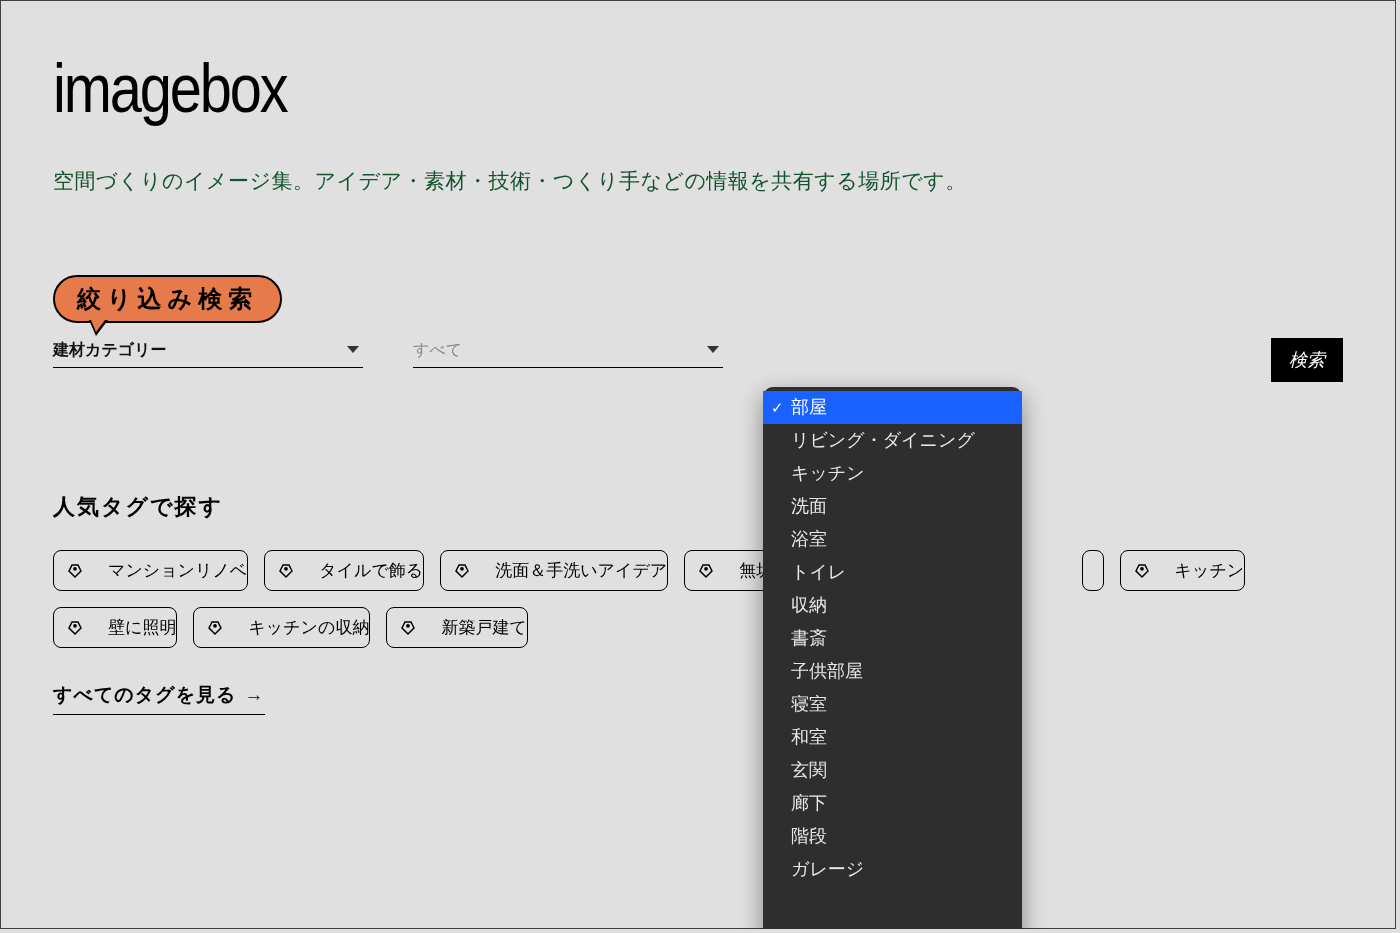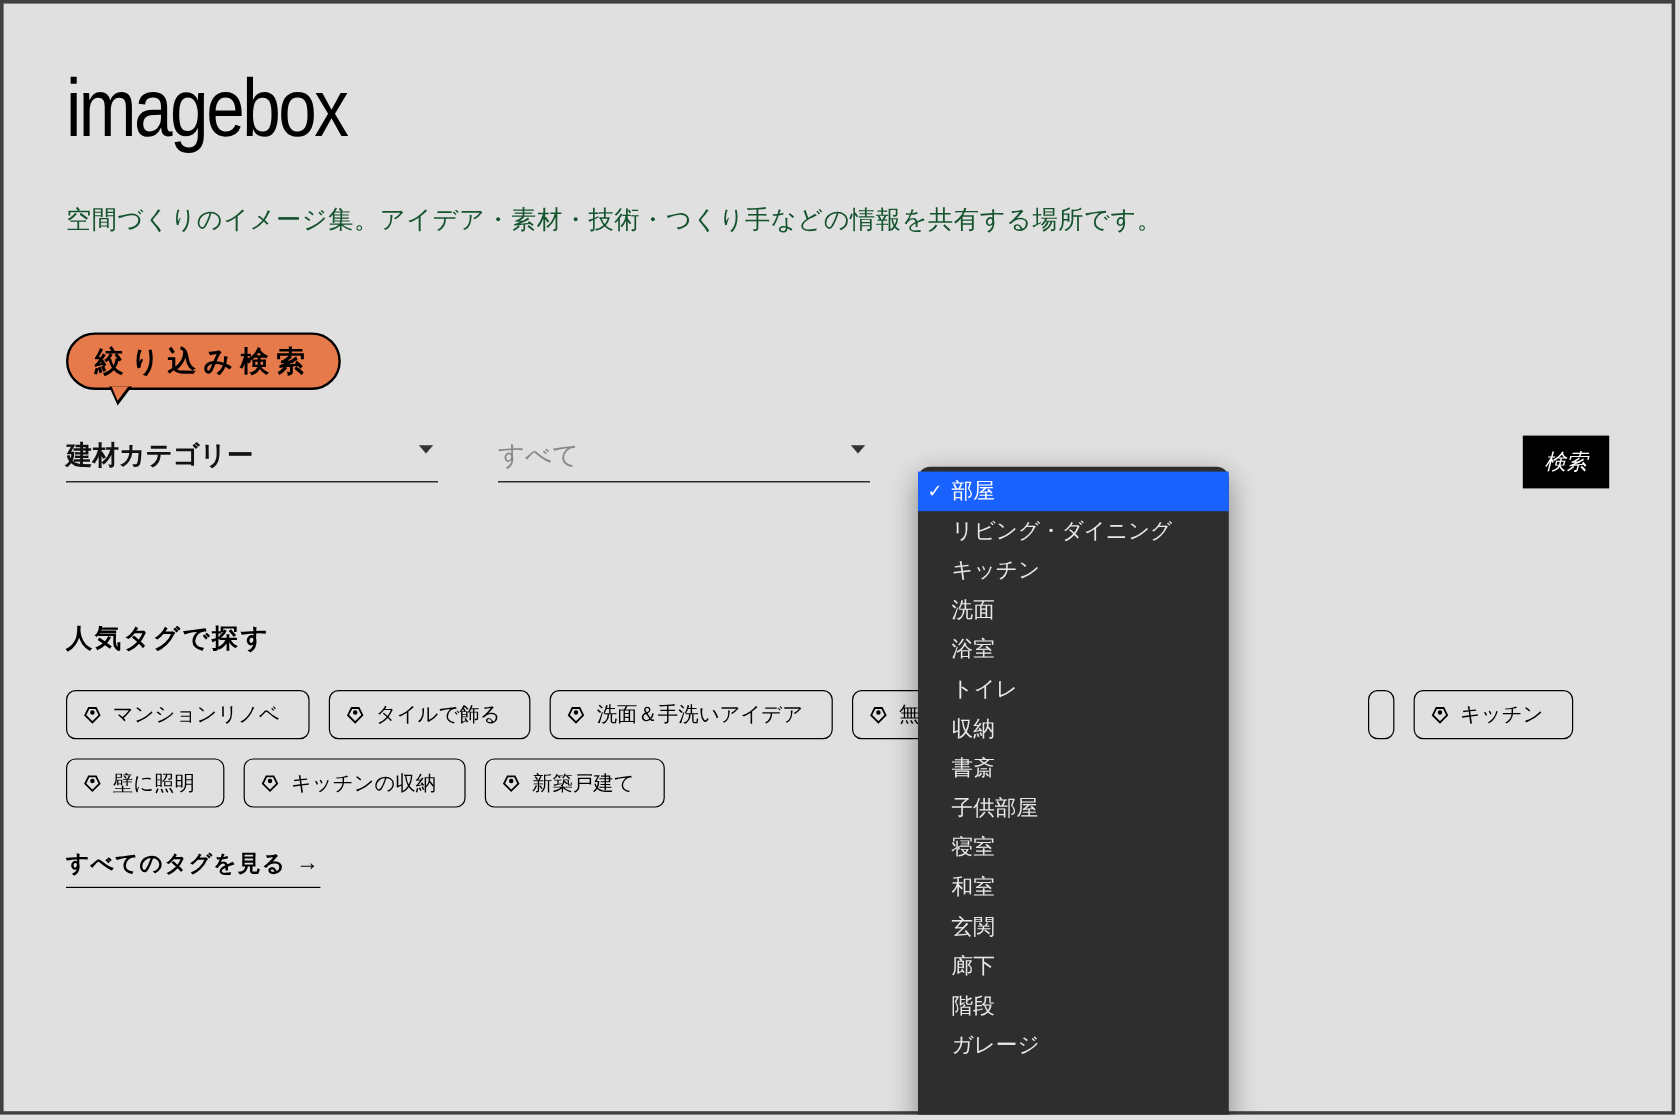--- a/index.html
+++ b/index.html
@@ -4,21 +4,21 @@
 <style>
 body {
   margin: 0;
   padding: 0;
   background: #e0e0e0;
   font-family: "Hiragino Sans", "Meiryo", sans-serif;
 }
 .frame {
   width: 1396px;
   height: 929px;
-  border: 3px solid #404040;
+  border: 1px solid #404040;
   background: #e0e0e0;
   box-sizing: border-box;
   position: relative;
   padding: 48px 52px;
 }
 .logo {
   font-family: "Arial Narrow", "Helvetica Condensed", sans-serif;
   font-size: 68px;
   font-weight: 400;
   letter-spacing: -2.5px;
@@ -27,21 +27,21 @@
   transform: scaleX(0.85);
   transform-origin: left;
 }
 .tagline {
   font-size: 21px;
   color: #14532d;
   margin-bottom: 80px;
   letter-spacing: 0.5px;
 }
 .filter-badge-wrap {
-  margin-bottom: 40px;
+  margin-bottom: 17px;
   position: relative;
   display: inline-block;
 }
 .filter-badge {
   background: #e67a4a;
   border: 2px solid #000;
   border-radius: 28px;
   padding: 6px 22px;
   font-size: 24px;
   font-weight: 700;
@@ -76,21 +76,21 @@
   margin-bottom: 110px;
 }
 .select-wrap {
   width: 310px;
   position: relative;
   border-bottom: 1.5px solid #000;
   padding-bottom: 6px;
   cursor: pointer;
 }
 .select-label {
-  font-size: 22px;
+  font-size: 16px;
   color: #111;
   font-weight: 600;
 }
 .select-label.dim {
   color: #888;
   font-weight: 400;
 }
 .select-caret {
   position: absolute;
   right: 4px;
@@ -162,25 +162,25 @@
 }
 .tags {
   display: flex;
   flex-wrap: wrap;
   gap: 16px;
   margin-bottom: 34px;
 }
 .tag {
   border: 1.5px solid #000;
   border-radius: 8px;
-  padding: 8px 24px 8px 12px;
+  padding: 8px 0 8px 12px;
   font-size: 17px;
   display: inline-flex;
   align-items: center;
-  gap: 8px;
+  gap: 24px;
   background: transparent;
   cursor: pointer;
 }
 .tag-icon {
   display: inline-flex;
 }
 .all-tags-link {
   font-size: 19px;
   font-weight: 600;
   border-bottom: 1.5px solid #000;

